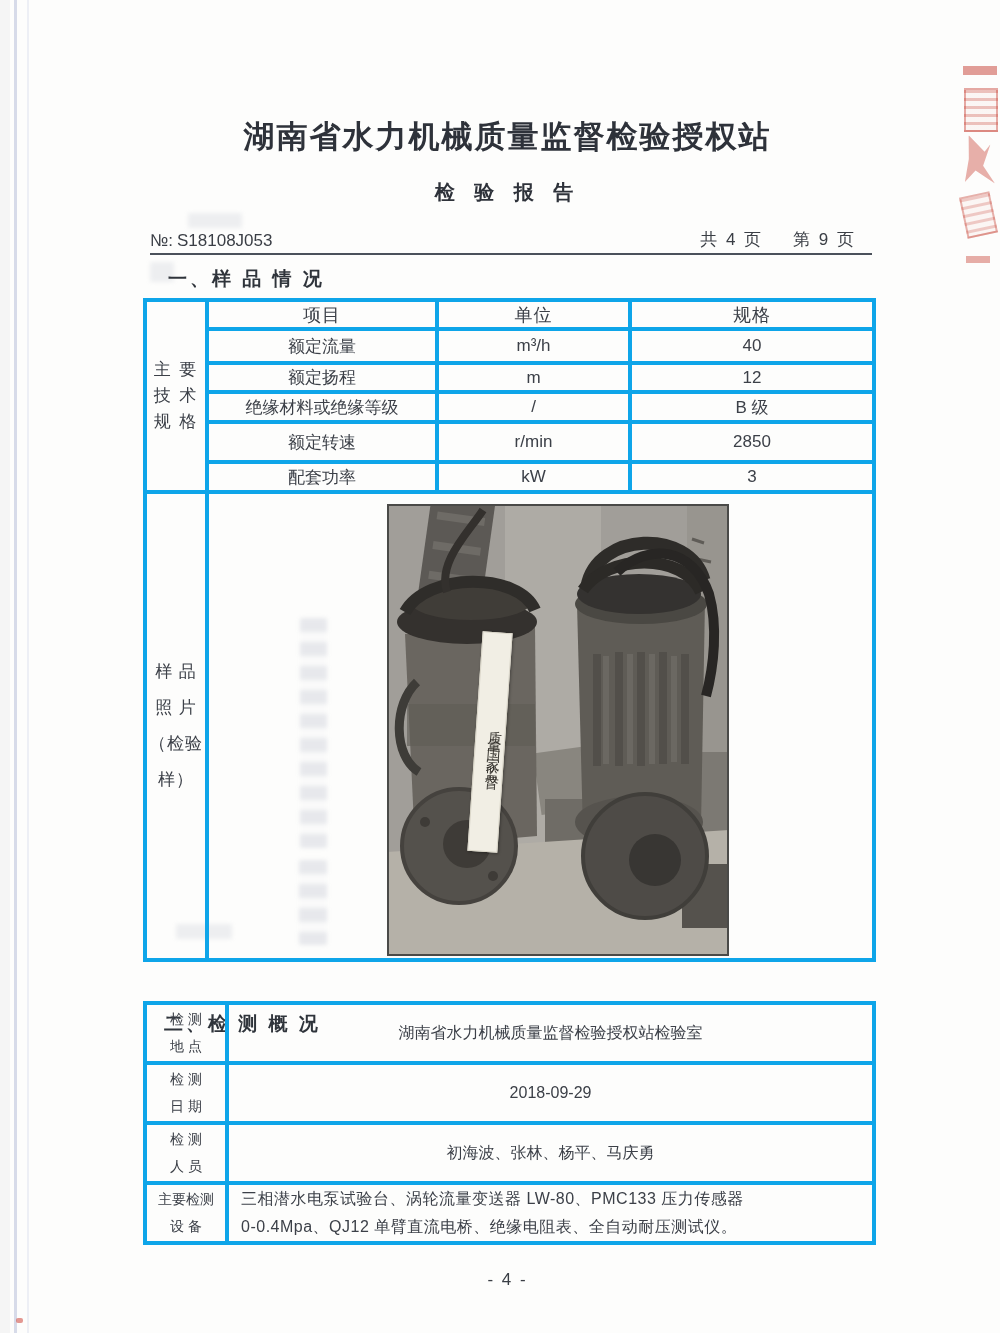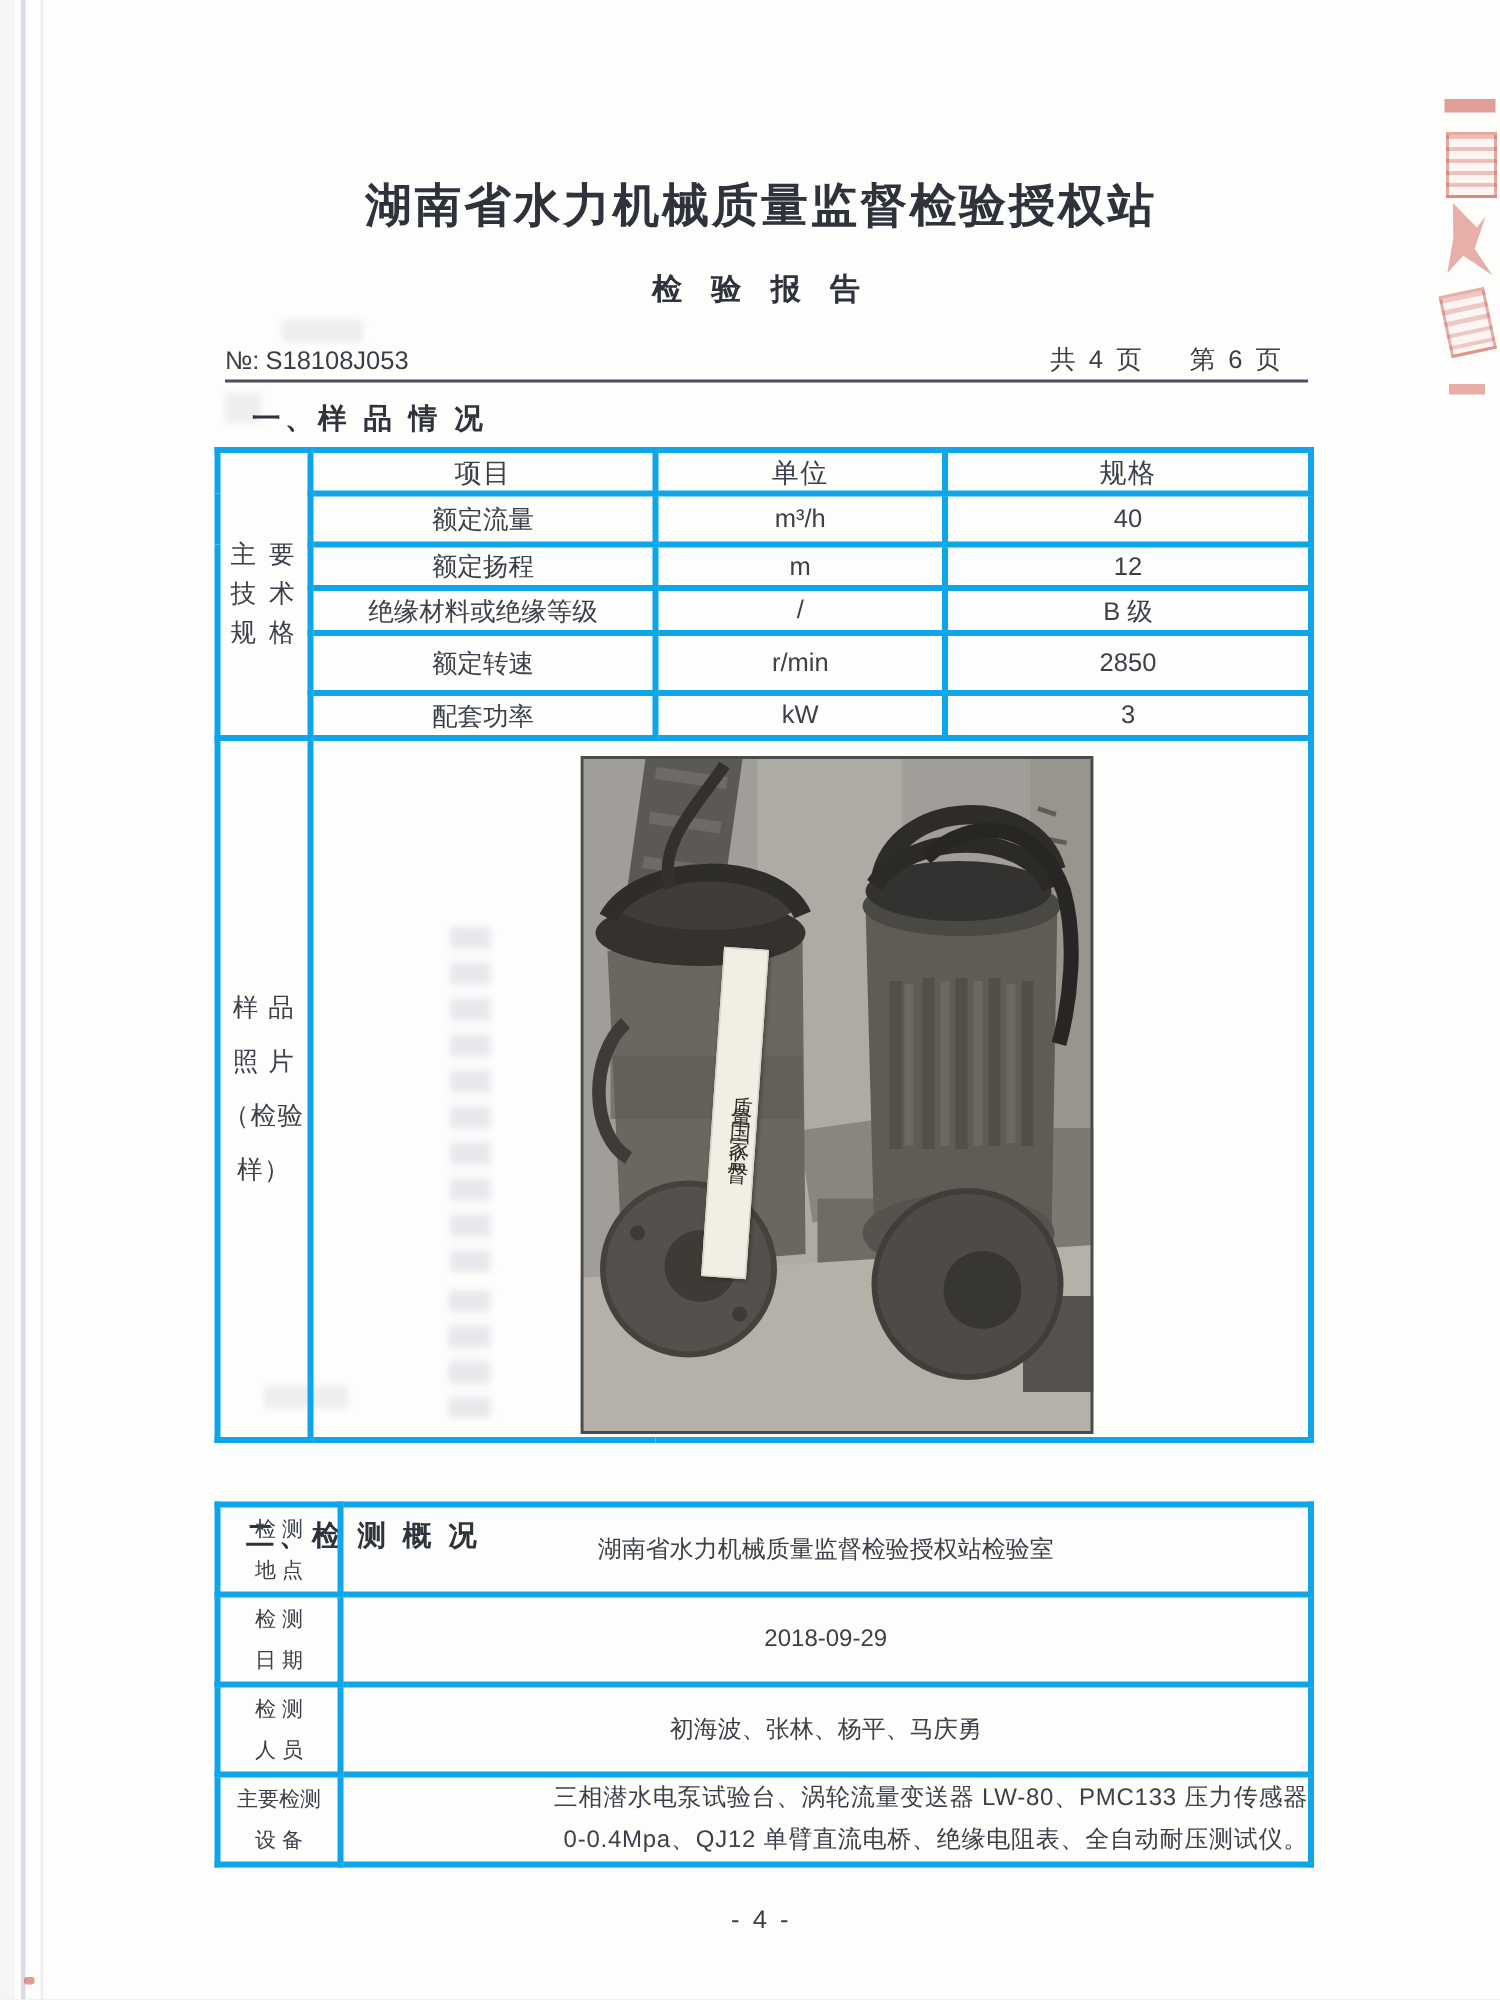--- a/index.html
+++ b/index.html
@@ -51,21 +51,21 @@
   .t1{left:143px;top:298px;width:729px;}
   .t1 th{font-size:18px;letter-spacing:1px;}
   .t1 td{font-size:17px;}
   .vlabel{font-size:18px;line-height:26px;letter-spacing:2px;}
   .photo-label{font-size:18px;line-height:36px;letter-spacing:1px;}
   .photo-cell{position:relative;}
 
   .t2{left:143px;top:1001px;width:729px;}
   .t2 td{font-size:16px;}
   .t2 .lbl{font-size:14px;line-height:27px;}
-  .equip-val{text-align:right;padding-left:12px;font-size:17px;line-height:28px;letter-spacing:.5px;}
+  .equip-val{text-align:left;padding-left:12px;font-size:17px;line-height:28px;letter-spacing:.5px;}
 
   
   .photo-wrap{position:absolute;left:178px;top:10px;width:342px;height:452px;}
   .photo-wrap svg{display:block;}
   .seal-strip{position:absolute;left:88px;top:128px;width:30px;height:220px;
     background:#f1eee4;border:1px solid #d9d5c8;box-shadow:1px 1px 3px rgba(0,0,0,.35);
     transform:rotate(4deg);writing-mode:vertical-rl;text-orientation:upright;
     font-size:14px;letter-spacing:9px;color:#33302b;text-align:center;padding-top:8px;box-sizing:border-box;}
 
   .footer{position:absolute;left:143px;width:729px;top:1270px;text-align:center;
@@ -96,21 +96,21 @@
 
   <div class="org-title">湖南省水力机械质量监督检验授权站</div>
   <div class="report-title">检 验 报 告</div>
   <div class="no-line">
     <div class="no-left">
       <span>№:</span>
       <span>S18108J053</span>
     </div>
     <div class="no-right">
       <span>共 4 页</span>
-      <span>第 6 页</span>
+      <span>第 9 页</span>
     </div>
   </div>
 
   <div class="sec-heading sec1">一、样 品 情 况</div>
 
   <table class="t1">
     <colgroup>
         <col style="width:62px">
         <col style="width:230px">
         <col style="width:193px">

